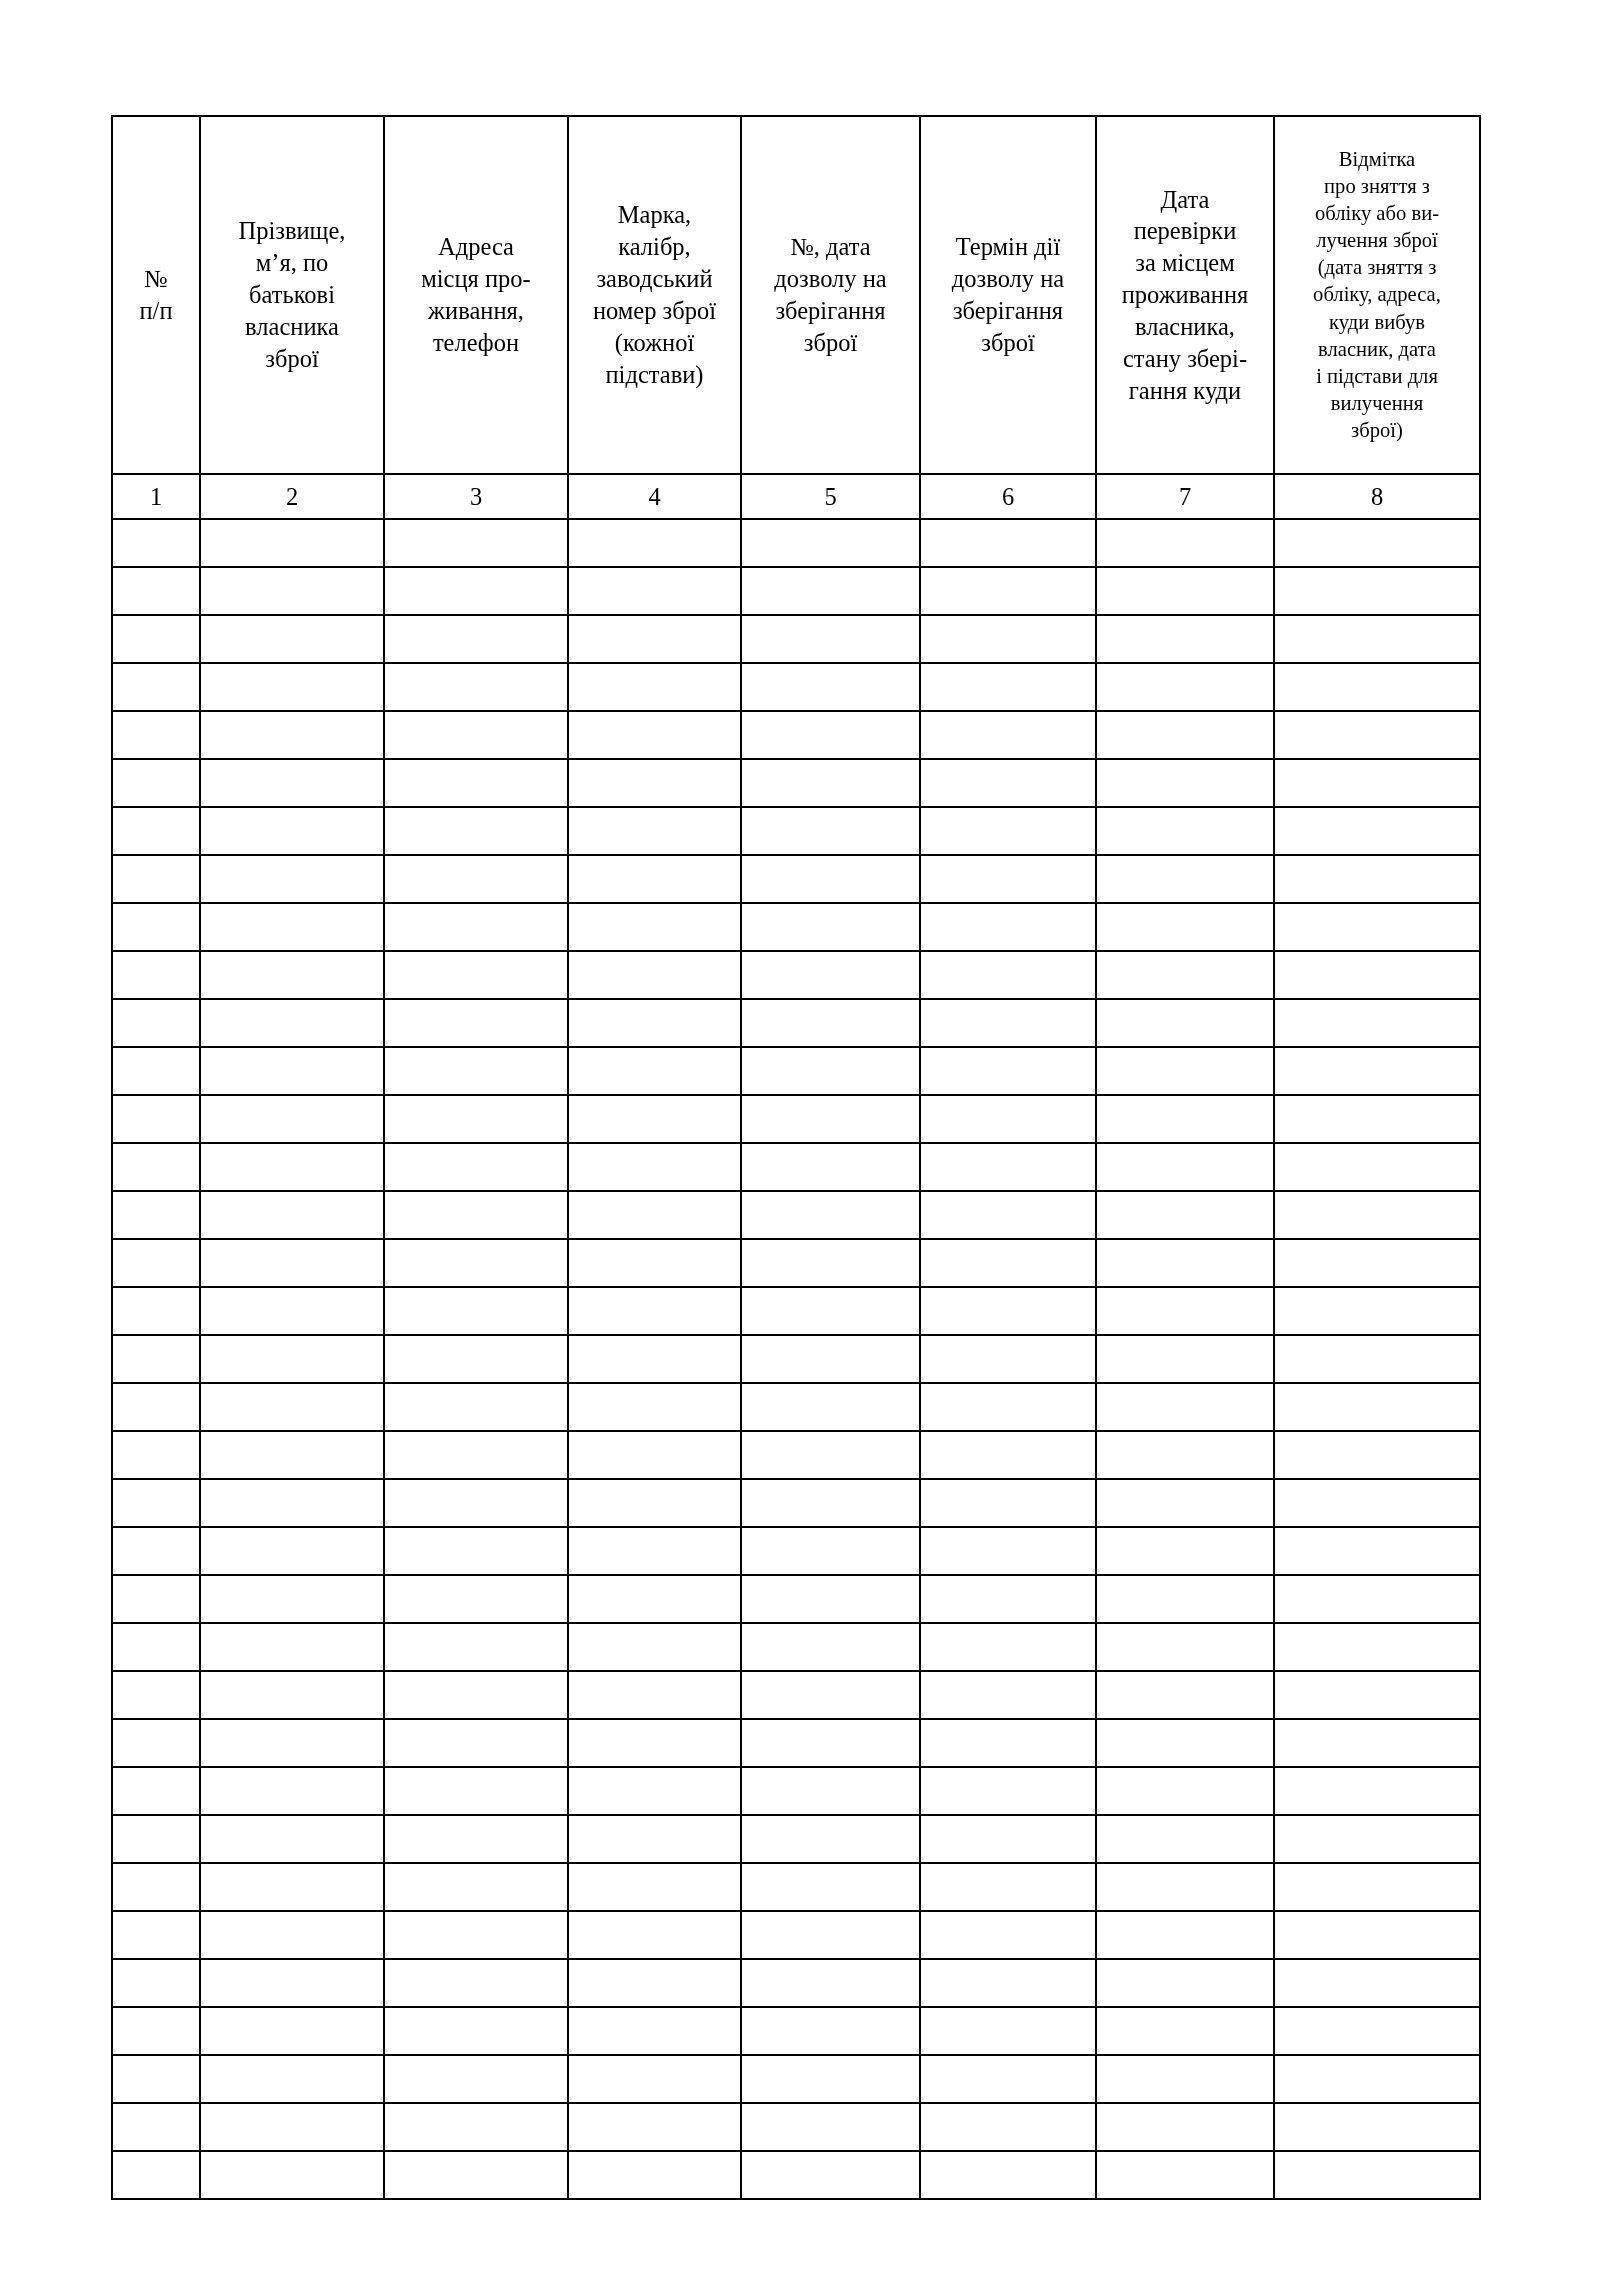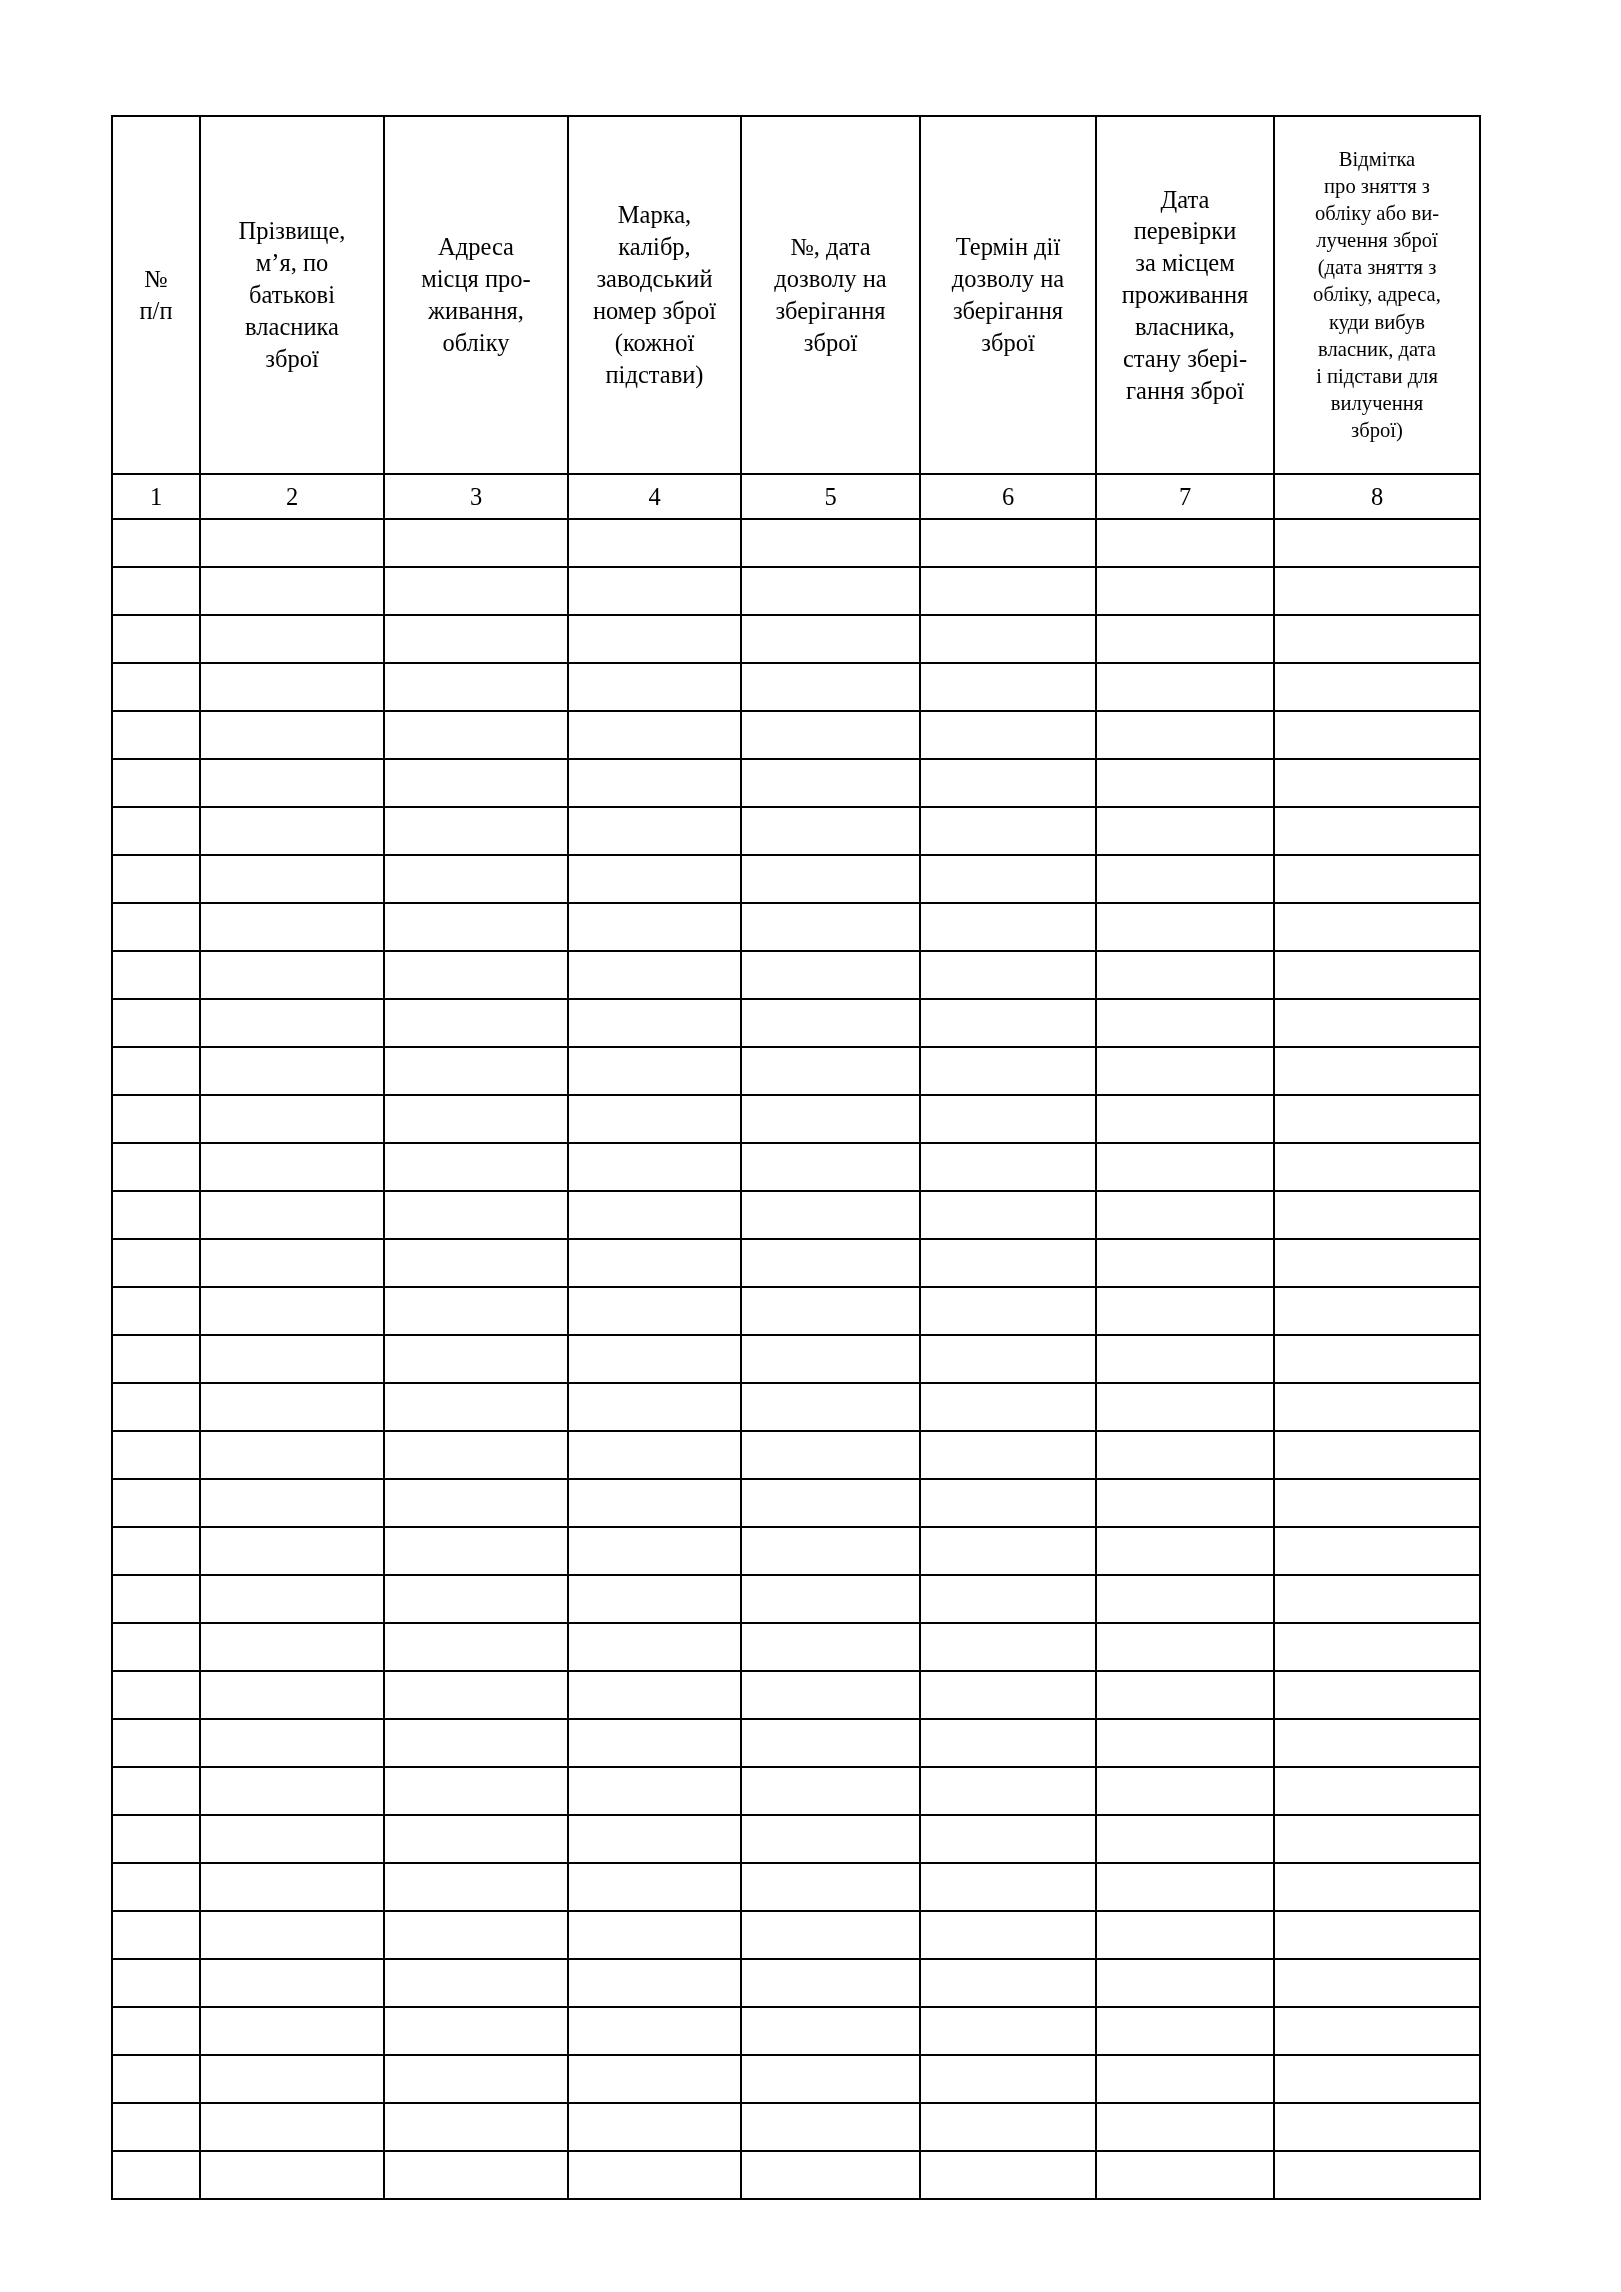--- a/index.html
+++ b/index.html
@@ -70,42 +70,42 @@
         <th class="col-1">№
 п/п</th>
         <th class="col-2">Прізвище,
 м’я, по
 батькові
 власника
 зброї</th>
         <th class="col-3">Адреса
 місця про-
 живання,
-обліку</th>
+телефон</th>
         <th class="col-4">Марка,
 калібр,
 заводський
 номер зброї
 (кожної
 підстави)</th>
         <th class="col-5">№, дата
 дозволу на
 зберігання
 зброї</th>
         <th class="col-6">Термін дії
 дозволу на
 зберігання
 зброї</th>
         <th class="col-7">Дата
 перевірки
 за місцем
 проживання
 власника,
 стану збері-
-гання зброї</th>
+гання куди</th>
         <th class="col-8">Відмітка
 про зняття з
 обліку або ви-
 лучення зброї
 (дата зняття з
 обліку, адреса,
 куди вибув
 власник, дата
 і підстави для
 вилучення

